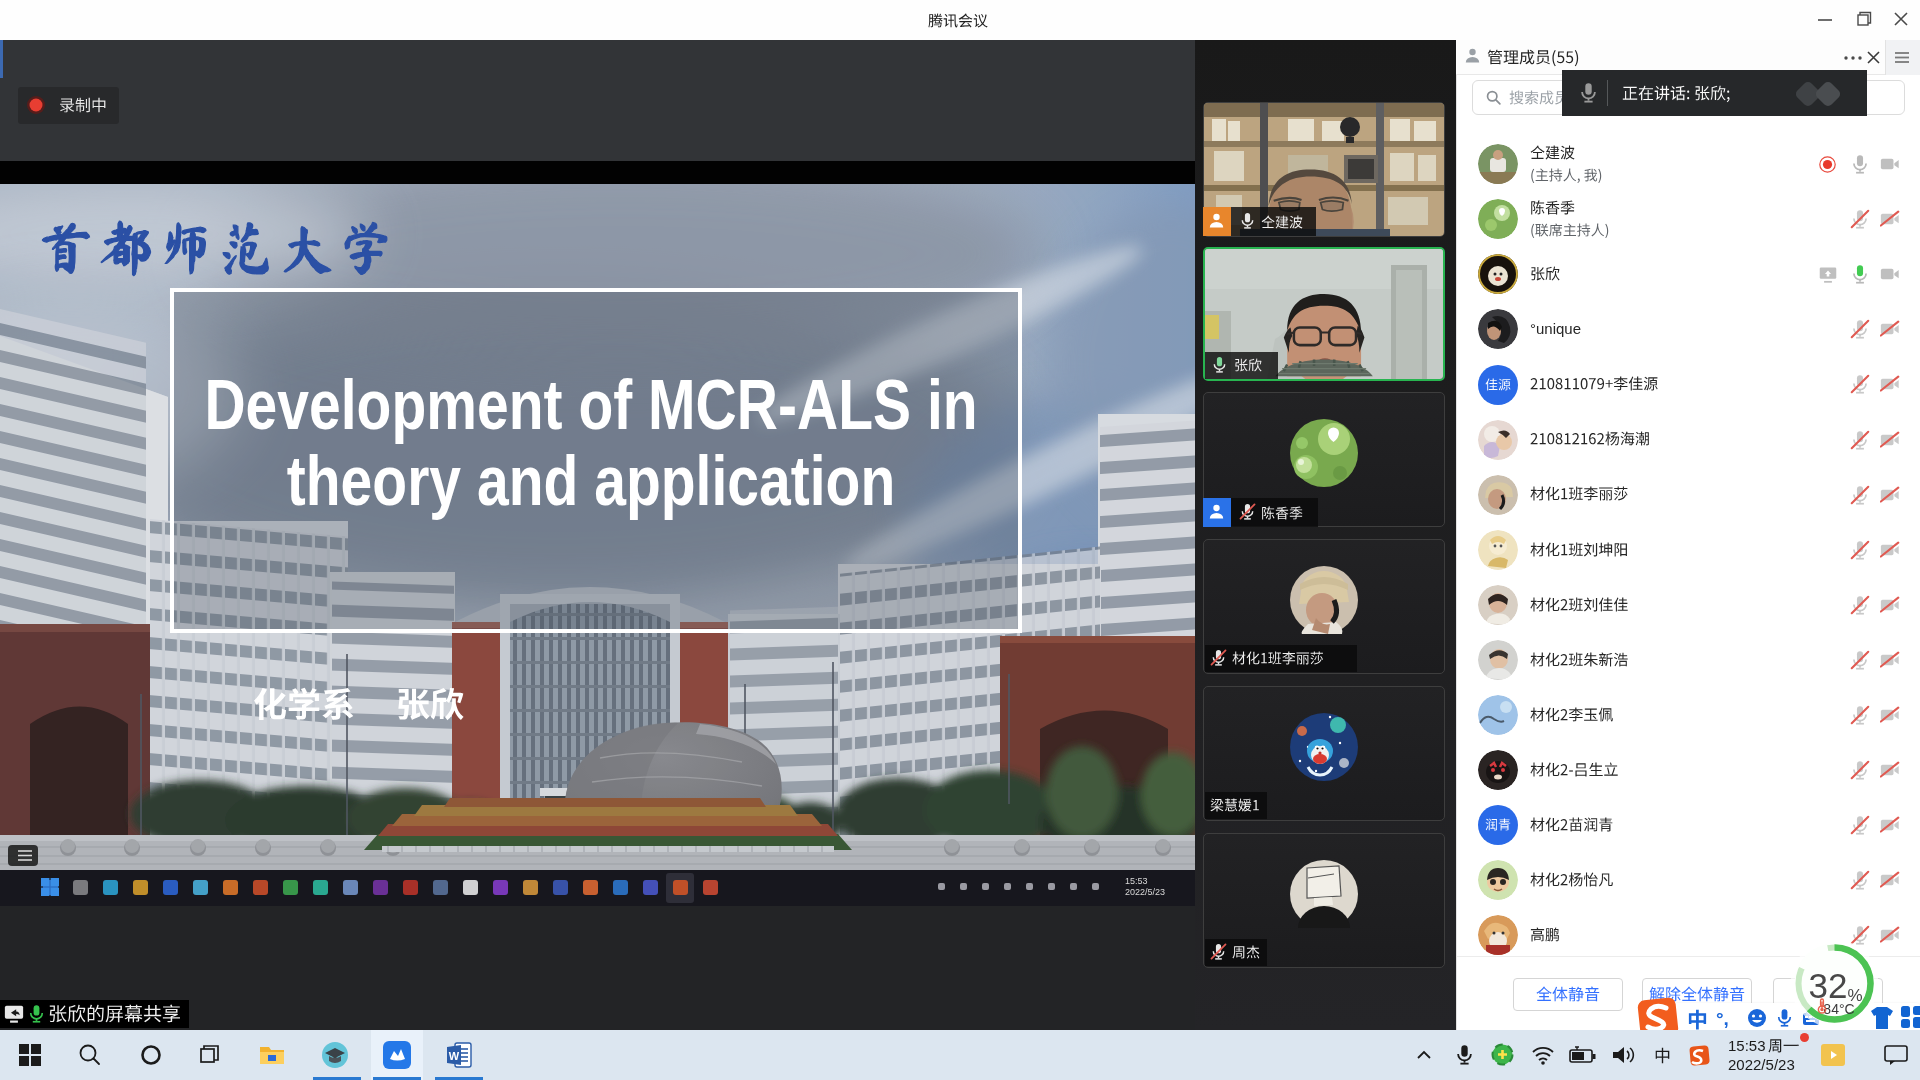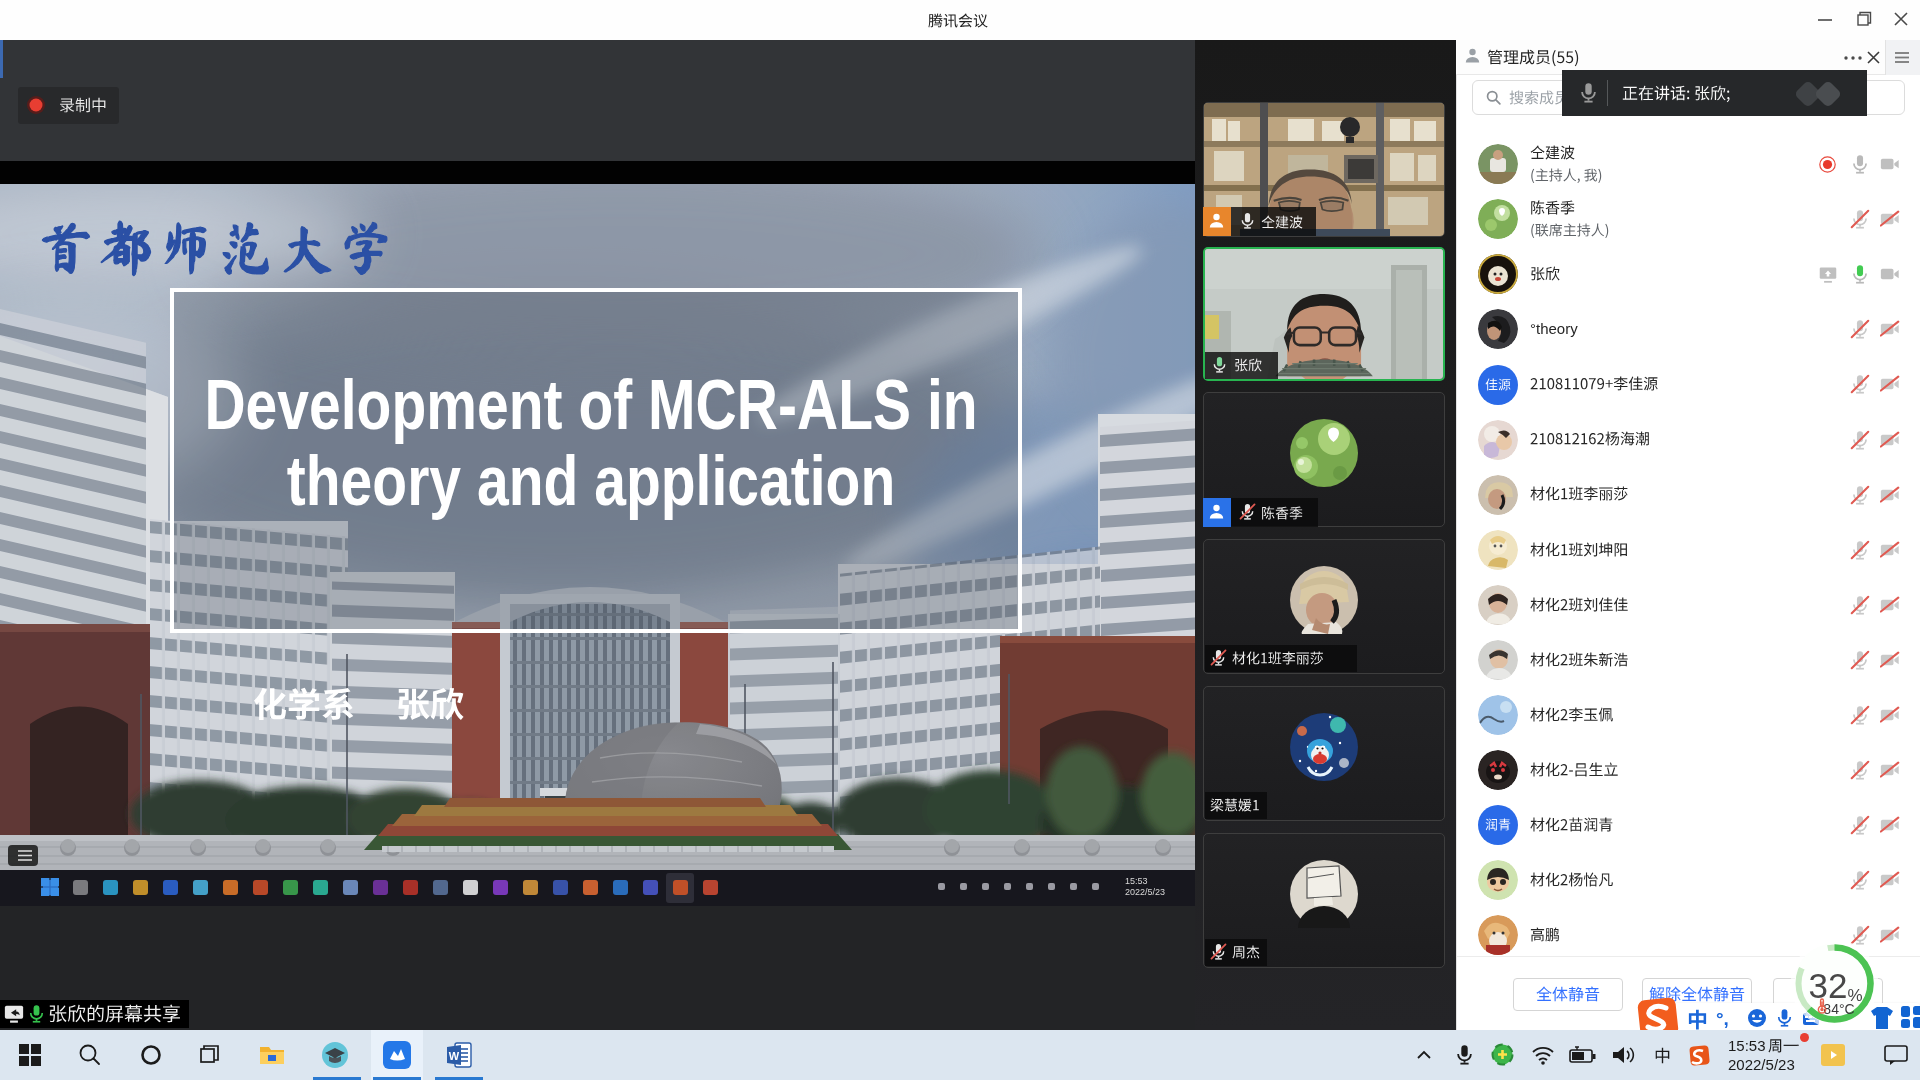--- a/index.html
+++ b/index.html
@@ -718,21 +718,21 @@
       <clipPath id="av3">
         <circle cx="20" cy="20" r="20"></circle>
       </clipPath>
       <g clip-path="url(#av3)">
         <circle cx="20" cy="20" r="20" fill="#3a3a3e"></circle>
         <path d="M14,8 q14,-4 18,10 q2,10 -6,16 l-6,-2 q8,-12 -6,-24" fill="#1c1c1e"></path>
         <ellipse cx="16" cy="22" rx="7" ry="9" fill="#c09478"></ellipse>
         <path d="M10,14 q10,-6 14,4 l-2,4 q-6,-8 -12,-2" fill="#111"></path>
       </g>
     </svg>
-    <div style="left:1530px;top:320.4px;font-size:15px;color:#262626">°theory</div>
+    <div style="left:1530px;top:320.4px;font-size:15px;color:#262626">°unique</div>
     <svg style="position:absolute;left:1850px;top:319.40999999999997px;width:20px;height:20px;" viewBox="0 0 23 23">
       <rect x="8" y="1.5" width="7" height="12.5" rx="3.5" fill="#c9c9c9"></rect>
       <path d="M4.5,11 a7,7 0 0 0 14,0" fill="none" stroke="#c9c9c9" stroke-width="2"></path>
       <line x1="11.5" y1="18" x2="11.5" y2="20.5" stroke="#c9c9c9" stroke-width="2"></line>
       <line x1="7" y1="21.5" x2="16" y2="21.5" stroke="#c9c9c9" stroke-width="2"></line>
       <line x1="2" y1="21" x2="21" y2="2" stroke="#e05a52" stroke-width="2.4" stroke-linecap="round"></line>
     </svg>
     <svg style="position:absolute;left:1880px;top:319.40999999999997px;width:20px;height:20px" viewBox="0 0 23 23">
       <rect x="1" y="5.5" width="14.5" height="12" rx="2" fill="#c9c9c9"></rect>
       <path d="M16.5,10.5 L21.5,7 L21.5,16.5 L16.5,13 Z" fill="#c9c9c9"></path>

